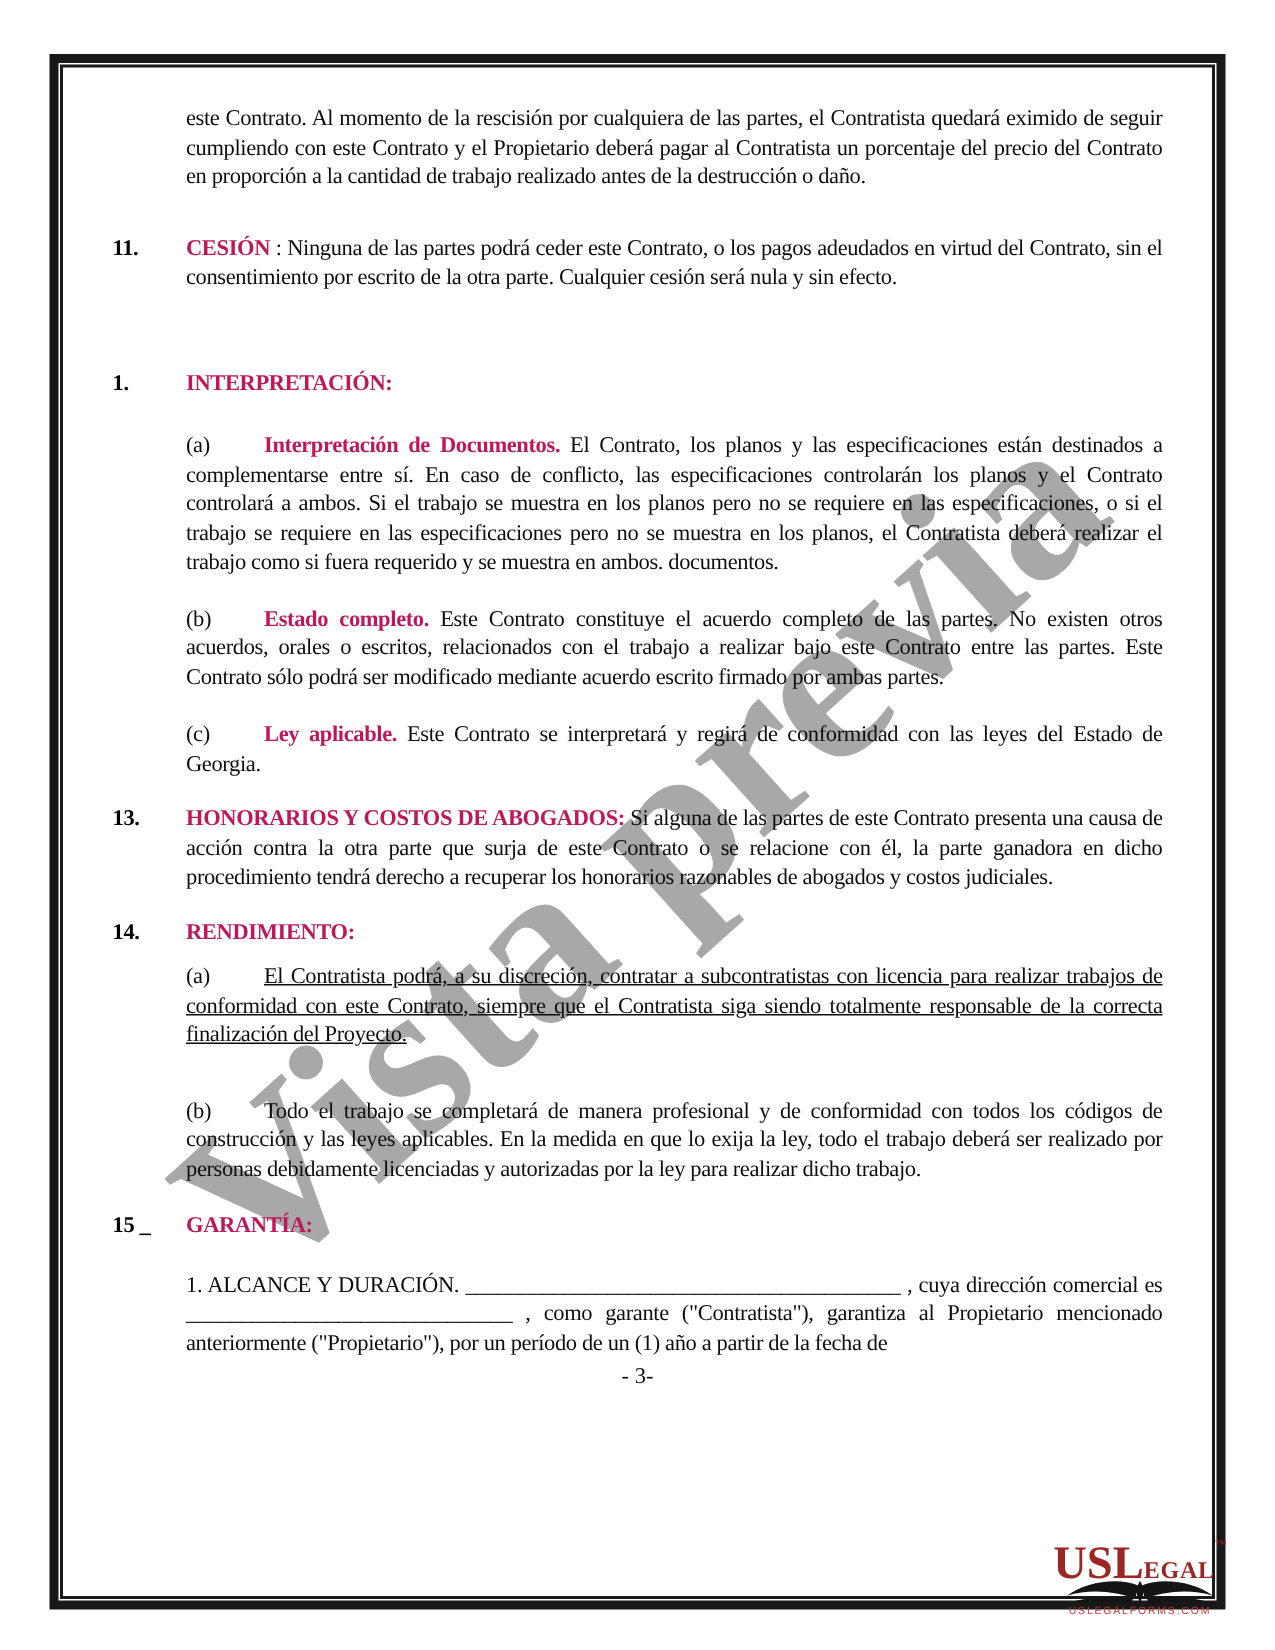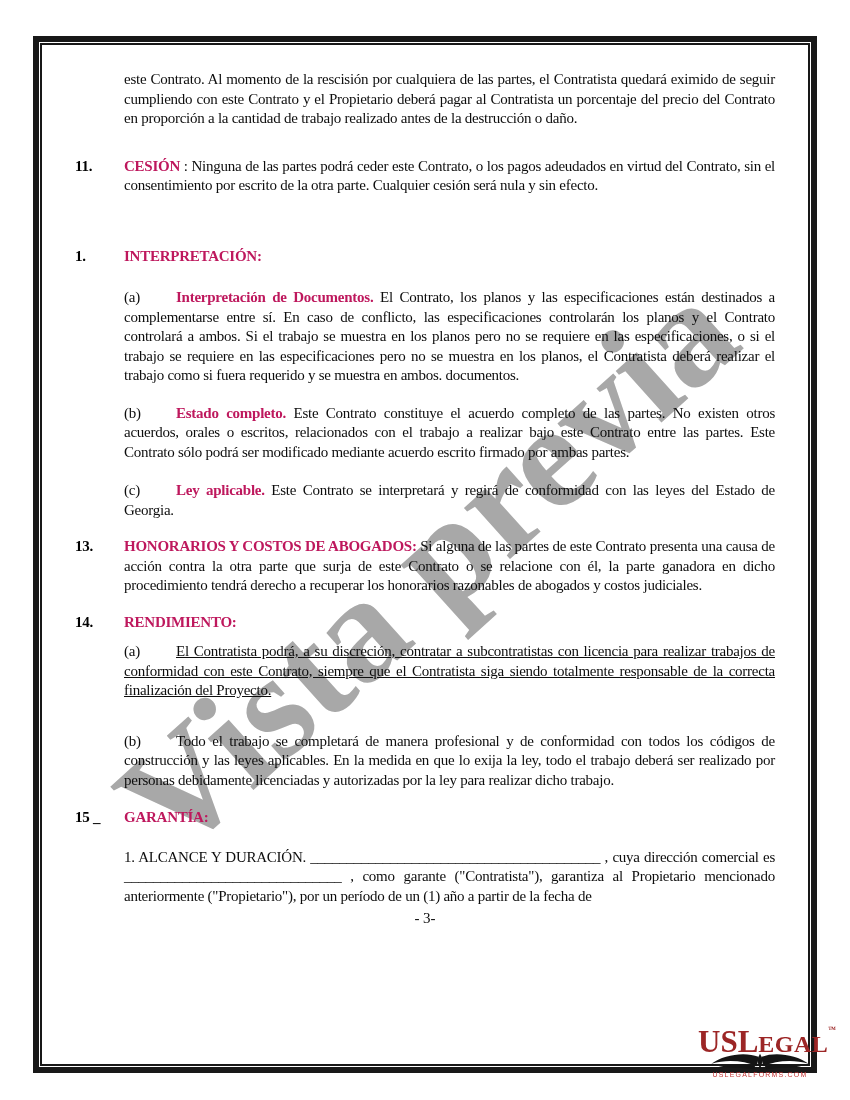--- a/index.html
+++ b/index.html
@@ -47,21 +47,21 @@
   .mt-s15p{margin-top:20px;}
   .page-num{margin-top:3px;text-align:center;letter-spacing:0;}
   .logo{
     position:absolute;left:698px;top:1026px;width:124px;text-align:center;z-index:6;
   }
   .logo-text{
     font-weight:bold;color:#9c2626;line-height:1;white-space:nowrap;
     font-family:"Liberation Serif", serif;
   }
   .logo-text .lg{font-size:31px;text-align:center;}
-  .logo-text .sm{font-size:24px;letter-spacing:0.5px;}
+  .logo-text .sm{font-size:16px;letter-spacing:0.5px;}
   .logo-text .tm{font-size:8px;vertical-align:top;}
   .wings{display:block;margin:-4px auto 0 auto;width:116px;height:17px;}
   .logo-url{
     font-family:"Liberation Sans", sans-serif;font-size:7px;color:#c43636;
     letter-spacing:1.2px;margin-top:1px;white-space:nowrap;
   }
 </style>
 </head>
 <body>
 

